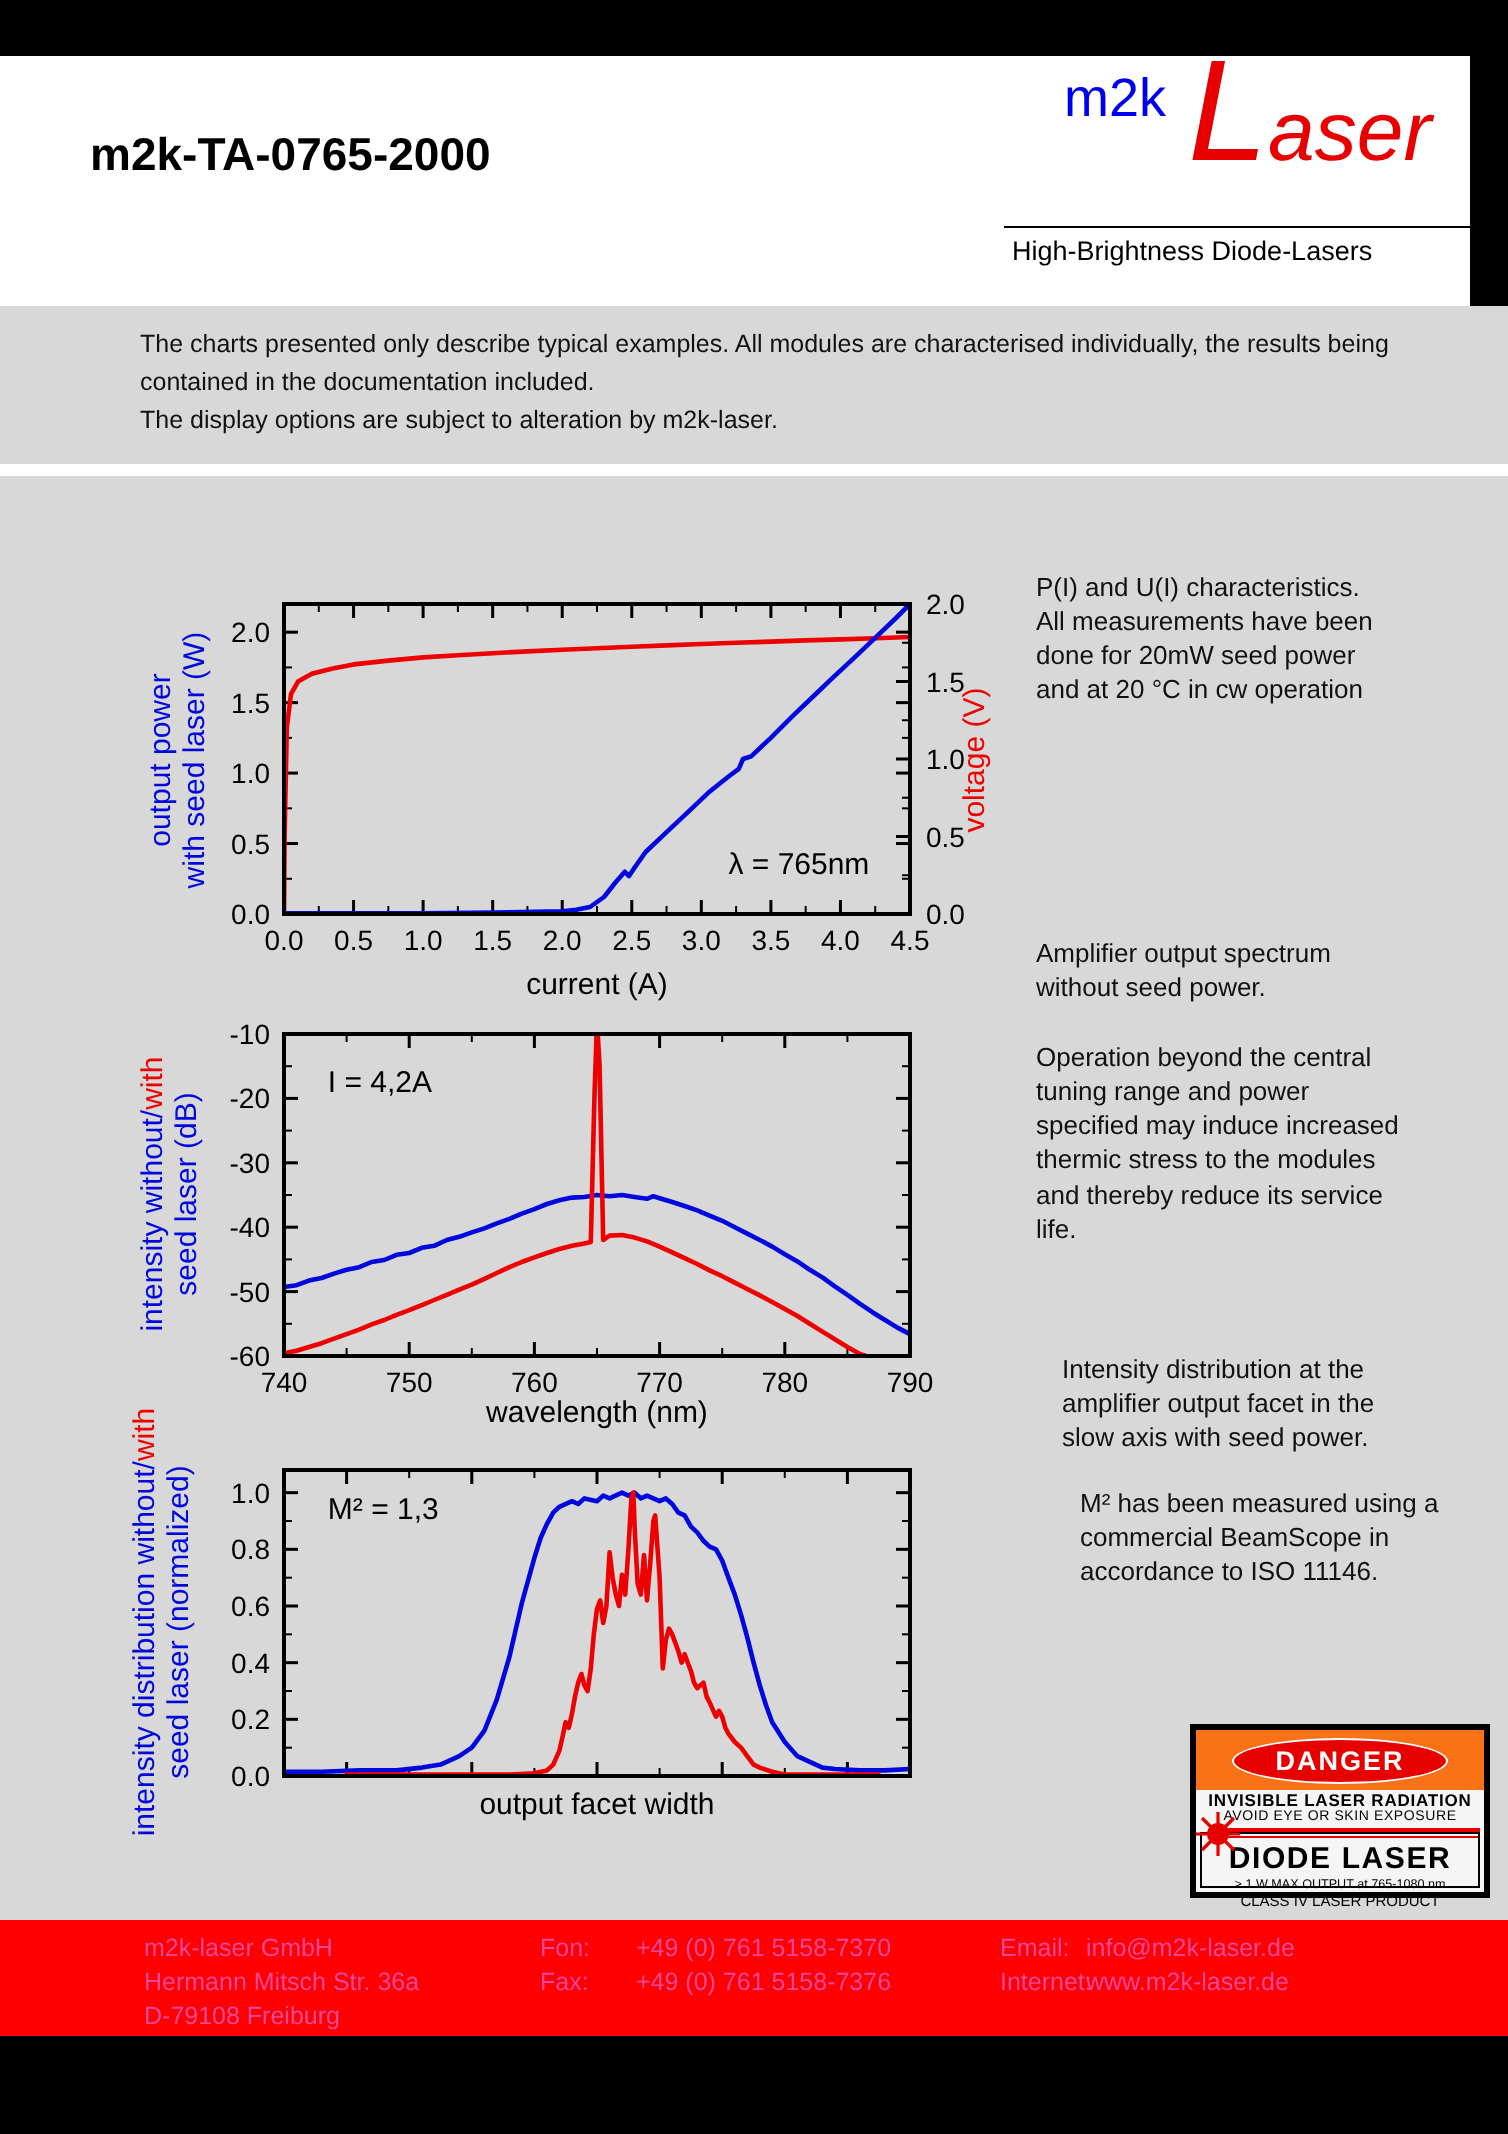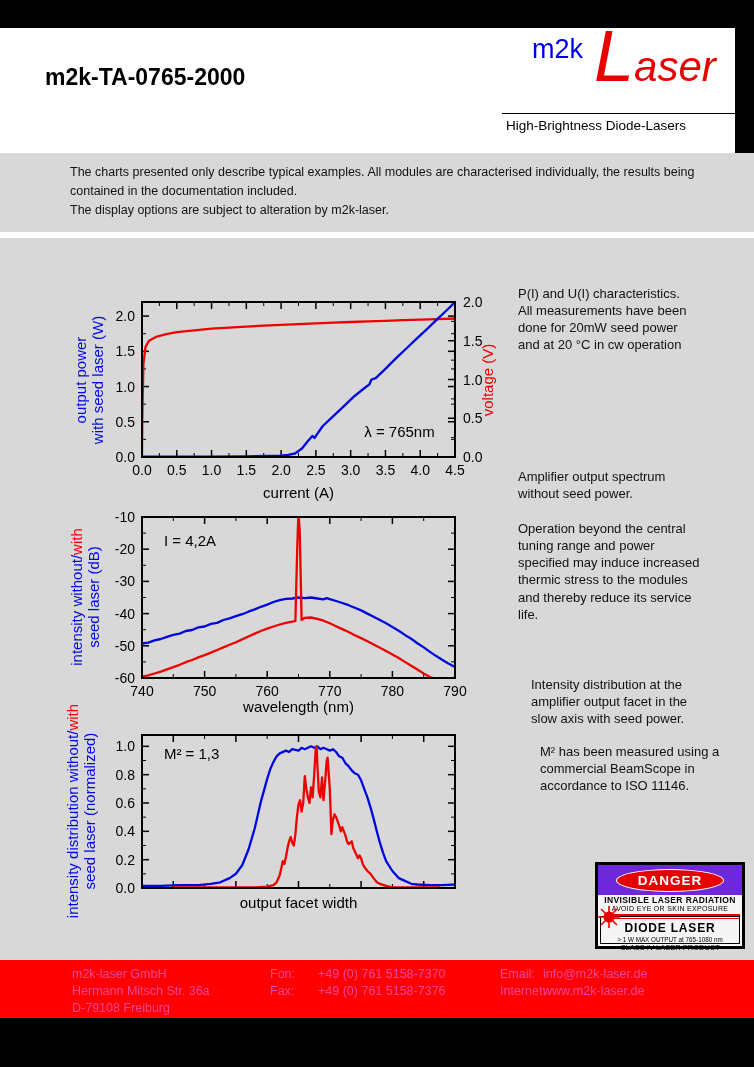--- a/index.html
+++ b/index.html
@@ -53,30 +53,30 @@
         text-align:center;font-size:15px;line-height:17px;white-space:nowrap;}
   #ylab-0{left:72px;top:480px;width:200px;color:#0008dd;}
   #ylab-right-0{left:479px;top:460px;width:160px;color:#ee0000;}
   #ylab-1{left:68px;top:707px;width:220px;color:#0008dd;}
   #ylab-2{left:64px;top:933px;width:244px;color:#0008dd;}
   .ylab .red-part{color:#ee0000;}
 
   
   #danger-label{left:595px;top:862px;width:150px;height:87px;background:#000;padding:0;}
   #danger-inner{position:absolute;left:3px;top:3px;right:3px;bottom:3px;background:#f5f5f5;}
-  #danger-top{position:absolute;left:0;top:0;width:100%;height:30px;background:#6d28d9;}
+  #danger-top{position:absolute;left:0;top:0;width:100%;height:30px;background:#f97316;}
   #danger-ellipse{position:absolute;left:50%;top:4px;transform:translateX(-50%);
     width:106px;height:21px;background:#e60000;border:1.5px solid #fff;border-radius:50%;
     display:flex;align-items:center;justify-content:center;}
   #danger-ellipse span{color:#fff;font-weight:bold;font-size:13.5px;letter-spacing:1px;}
   #danger-mid{position:absolute;left:0;top:28px;width:100%;text-align:center;}
   .dz-line1{font-size:8.5px;font-weight:bold;letter-spacing:.4px;margin-top:2px;}
   .dz-line2{font-size:7px;letter-spacing:.3px;}
   #danger-bot{position:absolute;left:2px;right:2px;top:51px;bottom:2px;border:1px solid #000;text-align:center;}
-  .dz-line3{font-size:12px;font-weight:bold;letter-spacing:.8px;margin-top:4px;}
+  .dz-line3{font-size:15px;font-weight:bold;letter-spacing:.8px;margin-top:4px;}
   .dz-line4{font-size:6.3px;margin-top:1px;}
   .dz-line5{font-size:7.5px;}
   #beam-1{position:absolute;left:14px;right:2px;top:49px;height:2px;background:#e60000;}
   #beam-2{position:absolute;left:14px;right:2px;top:53px;height:1px;background:#e60000;}
   #starburst{position:absolute;left:0px;top:40px;width:24px;height:24px;}
 
   
   .footer-text{color:#ec4899;font-size:12.5px;line-height:17px;white-space:pre-line;}
   #footer-col1{left:72px;top:966px;}
   #footer-labels-2{left:270px;top:966px;}

